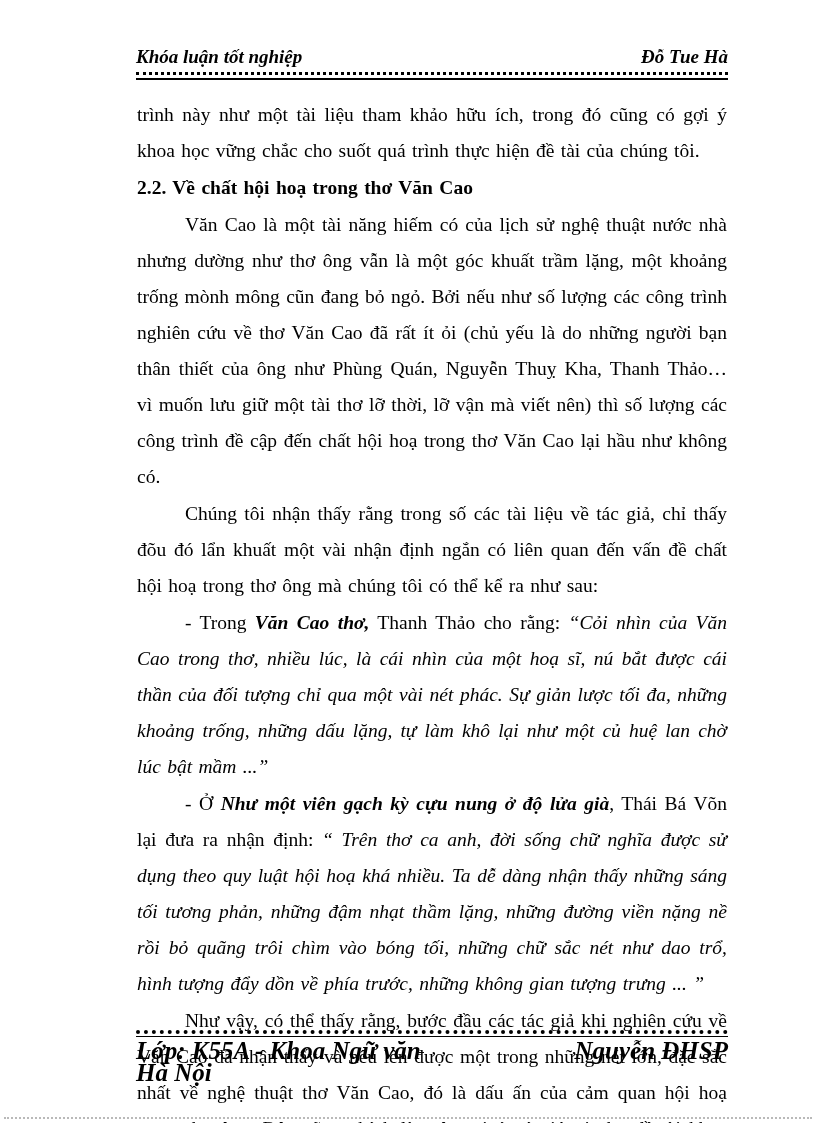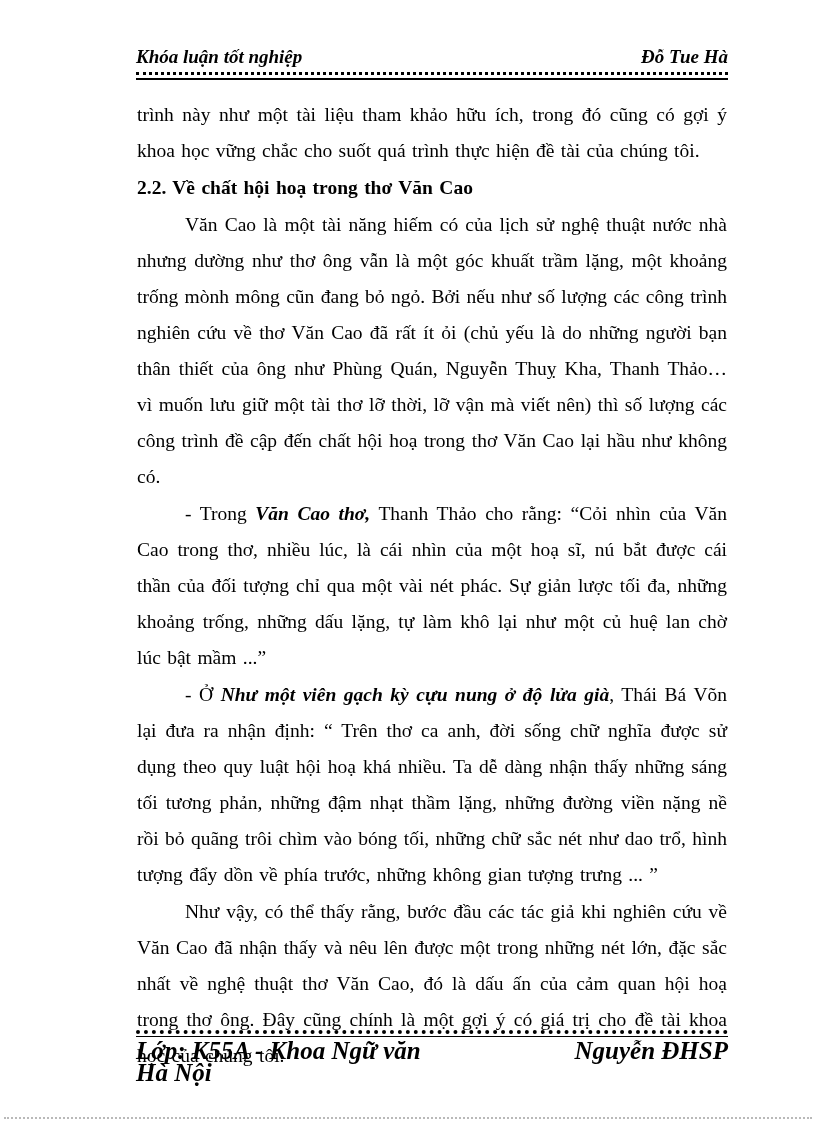--- a/index.html
+++ b/index.html
@@ -41,21 +41,21 @@
     font-size: 19.5px;
     line-height: 36px;
     text-align: justify;
     word-spacing: 1.5px;
   }
   .indent { text-indent: 48px; }
   .section-heading {
     font-weight: bold;
   }
   .bold-italic { font-weight: bold; font-style: italic; }
-  .quote-italic { }
+  .quote-italic { font-style: italic; }
   .footer {
     position: absolute;
     top: 1030px;
     left: 136px;
     width: 592px;
   }
   .footer-rule {
     height: 2px;
     border-top: 4px dotted #000;
     border-bottom: 1px solid #000;
@@ -90,20 +90,21 @@
     </div>
     <div class="header-rule"></div>
 
     <div class="body-text">
       <p>trình này như một tài liệu tham khảo hữu ích, trong đó cũng có gợi ý khoa học vững chắc cho suốt quá trình thực hiện  đề tài  của chúng tôi.</p>
 
       <p class="section-heading">2.2. Về chất hội hoạ trong thơ Văn Cao</p>
 
       <p class="indent">Văn Cao là một tài năng hiếm có của lịch sử nghệ thuật nước nhà nhưng dường như thơ ông vẫn là một góc khuất trầm lặng, một khoảng trống mònh mông cũn đang bỏ ngỏ. Bởi nếu như số lượng các công trình nghiên cứu về thơ Văn Cao đã rất ít ỏi (chủ yếu là do những người bạn thân thiết của ông như Phùng Quán, Nguyễn Thuỵ Kha, Thanh Thảo… vì muốn lưu giữ một tài thơ lỡ thời, lỡ vận mà viết nên) thì số lượng các công trình đề cập đến chất hội hoạ trong thơ Văn Cao lại hầu như không có.</p>
 
+      <p class="indent">Chúng tôi nhận thấy rằng trong số các tài liệu về tác giả, chỉ thấy đõu đó lẩn khuất một vài nhận định ngắn có liên quan đến vấn đề chất hội hoạ trong thơ ông mà chúng tôi có thể kể ra như sau:</p>
 
       <p class="indent"><span>- Trong </span><span class="bold-italic">Văn Cao thơ,</span><span> Thanh Thảo cho rằng: </span><span class="quote-italic">“Cỏi nhìn của Văn Cao trong thơ, nhiều lúc, là cái nhìn của một hoạ sĩ, nú bắt được cái thần của đối tượng chỉ qua một vài nét phác. Sự giản lược tối đa, những khoảng trống, những dấu lặng, tự làm khô lại như một củ huệ lan chờ lúc bật mầm ...”</span></p>
 
       <p class="indent"><span>- Ở </span><span class="bold-italic">Như một viên gạch kỳ cựu nung ở độ lửa già</span><span>, Thái Bá Võn lại đưa ra nhận định: </span><span class="quote-italic">“ Trên thơ ca anh, đời sống chữ nghĩa được sử dụng theo quy luật hội hoạ khá nhiều. Ta dễ dàng nhận thấy những sáng tối tương phản, những đậm nhạt thầm lặng, những đường viền nặng nề rồi bỏ quãng trôi chìm vào bóng tối, những chữ sắc nét như dao trổ, hình tượng đẩy dồn về phía trước, những không gian tượng trưng ... ”</span></p>
 
       <p class="indent">Như vậy, có thể thấy rằng, bước đầu các tác giả khi nghiên cứu  về Văn Cao đã nhận thấy và nêu lên  được một trong những nét lớn,  đặc sắc nhất về nghệ thuật thơ Văn Cao, đó là  dấu ấn  của cảm quan hội hoạ trong thơ  ông. Đây cũng chính là một gợi ý có giá trị cho đề tài  khoa học của chúng tôi.</p>
     </div>
 
   </div>
 

